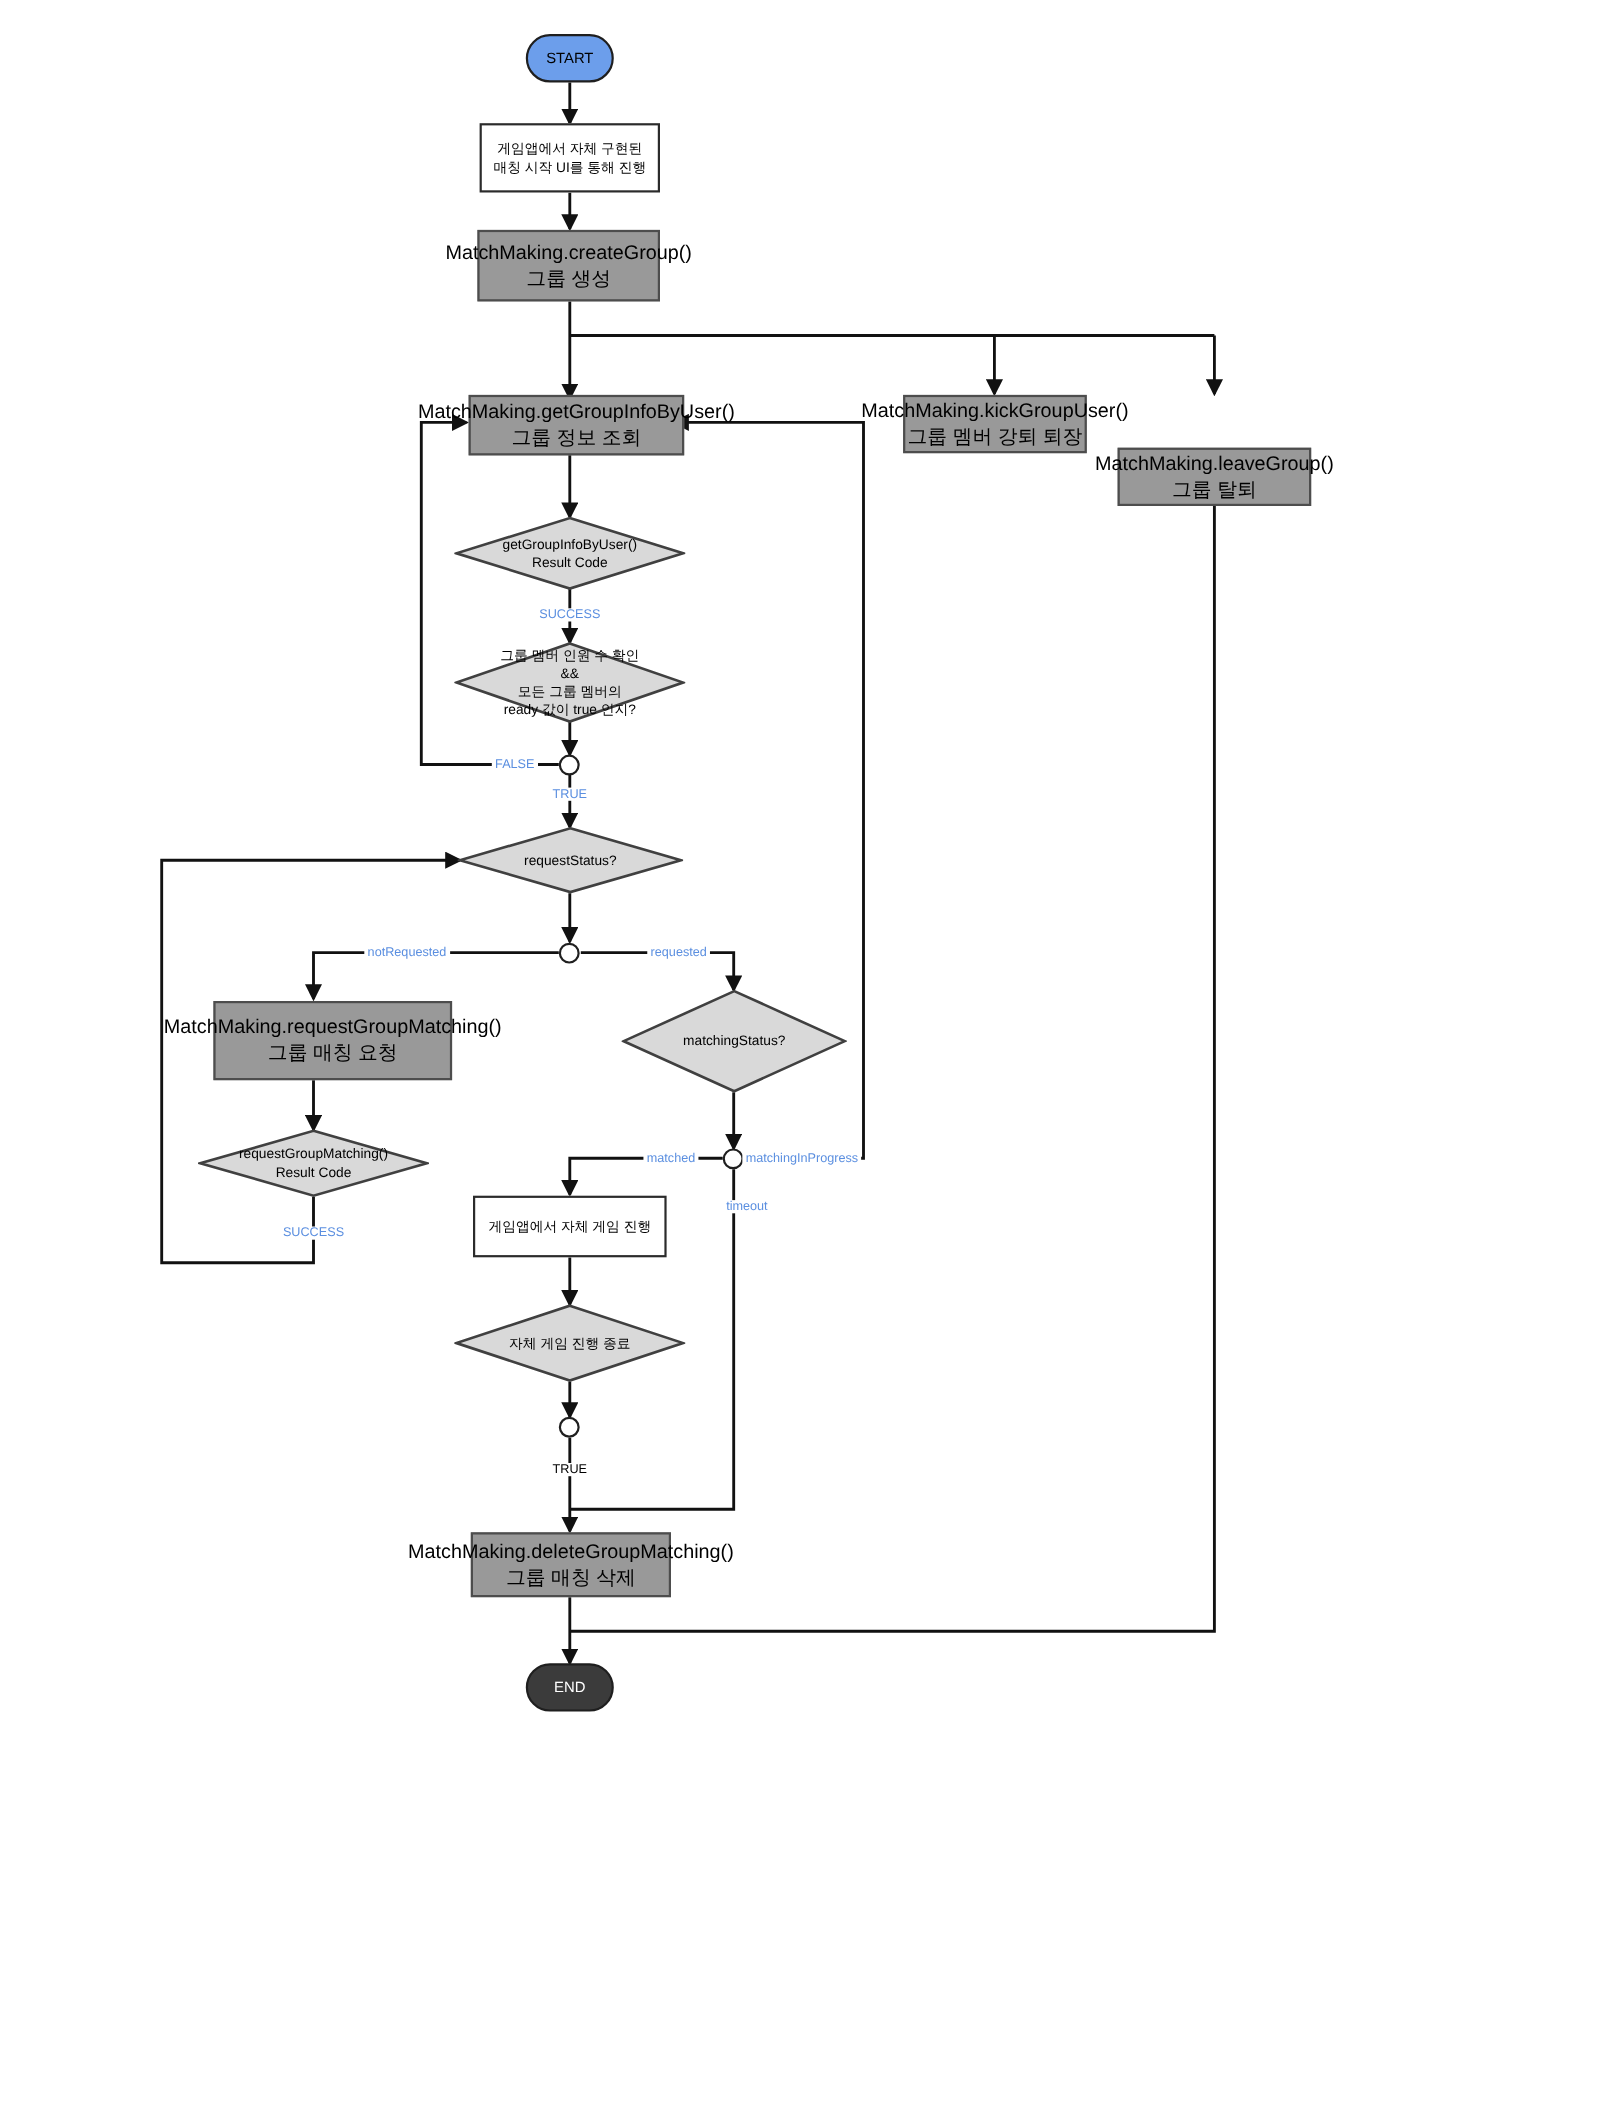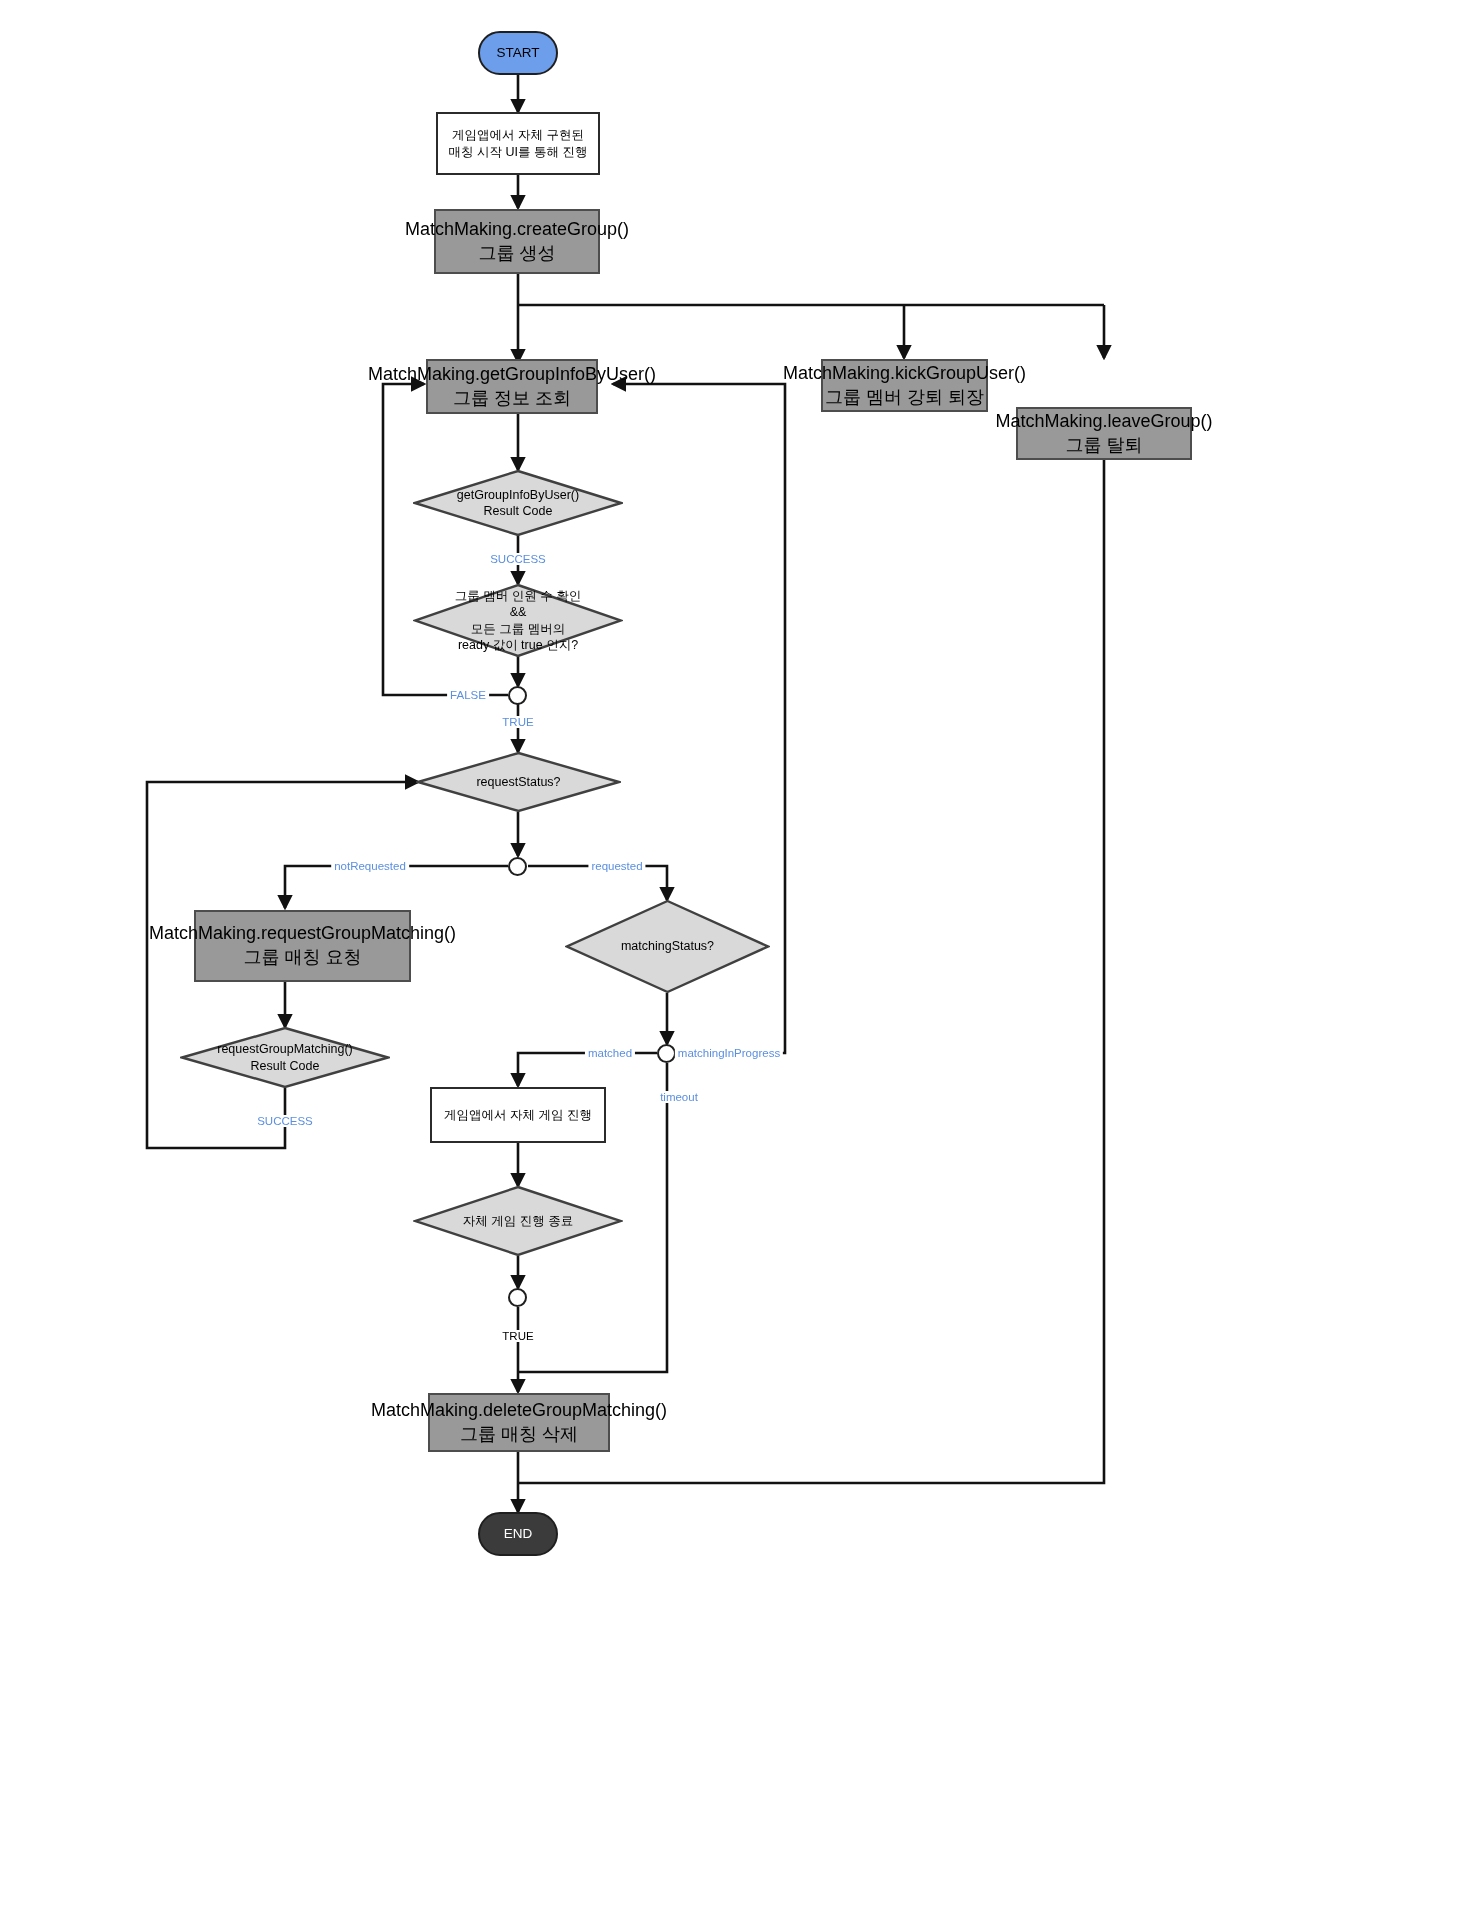--- a/index.html
+++ b/index.html
@@ -173,21 +173,21 @@
   <div class="node n-process-white" style="left:436px; top:112px; width:164px; height:63px;">
     <span>게임앱에서 자체 구현된
 매칭 시작 UI를 통해 진행</span>
   </div>
 
   <div class="node n-process-gray" style="left:434px; top:209px; width:166px; height:65px;">
     <span>MatchMaking.createGroup()
 그룹 생성</span>
   </div>
 
-  <div class="node n-process-gray" style="left:426px; top:359px; width:172px; height:55px;">
+  <div class="node n-process-gray" style="left:426px; top:359px; width:196px; height:55px;">
     <span>MatchMaking.getGroupInfoByUser()
 그룹 정보 조회</span>
   </div>
 
   <div class="node n-process-gray" style="left:821px; top:359px; width:167px; height:53px;">
     <span>MatchMaking.kickGroupUser()
 그룹 멤버 강퇴 퇴장</span>
   </div>
 
   <div class="node n-process-gray" style="left:1016px; top:359px; width:176px; height:53px;margin-top:48px;">

